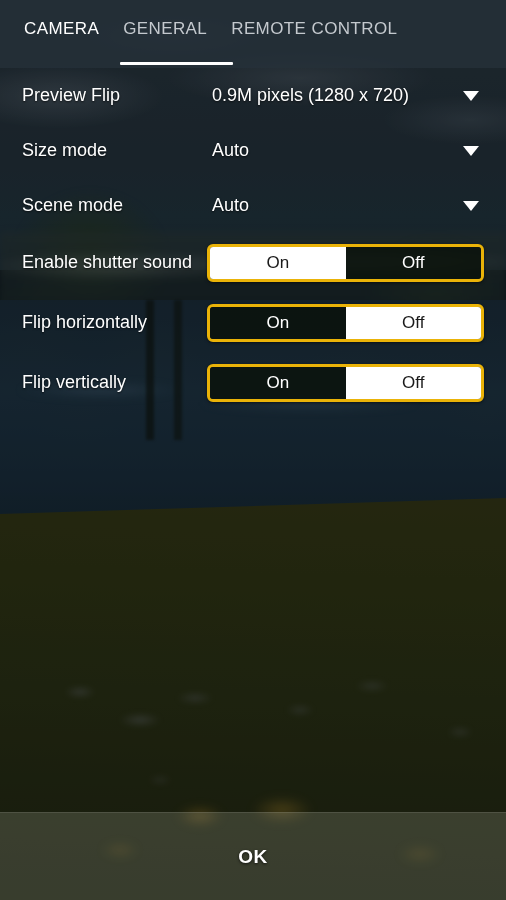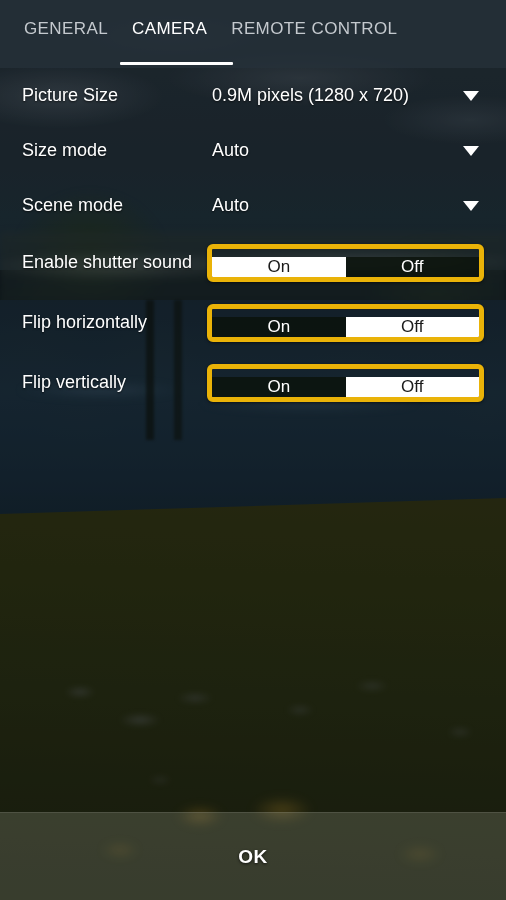--- a/index.html
+++ b/index.html
@@ -158,27 +158,26 @@
   
   .row.select{ height:55px; }
 
   
   .row.toggle{ min-height:60px; align-items:center; }
   .row.toggle .row-label{ flex:0 0 185px; }
   .seg{
     flex:1;
     display:flex;
     height:38px;
-    border:5px solid #eab308;
+    border:3px solid #eab308;
     border-radius:6px;
     overflow:hidden;
     cursor:pointer;
     box-shadow:0 1px 3px rgba(0,0,0,.5);
     max-width:278px;
-    align-items:flex-end;
   }
   .seg-opt{
     flex:1;
     display:flex; align-items:center; justify-content:center;
     font-size:17px;
     user-select:none;
   }
   .seg-opt.on-state{
     background:#ffffff; color:#1a1a1a;
   }
@@ -212,38 +211,38 @@
   <div class="bg-layer water-glint"></div>
   <div class="bg-layer trunks"></div>
   <div class="bg-layer grass"></div>
   <div class="bg-layer grass-flowers"></div>
   <div class="bg-layer dandelions"></div>
   <div class="scrim"></div>
 </div>
 
 <div id="tab-bar">
   <div class="tabs">
+    <div class="tab active">
+      <span>CAMERA</span>
+    </div>
     <div class="tab">
       <span>GENERAL</span>
     </div>
-    <div class="tab active">
-      <span>CAMERA</span>
-    </div>
     <div class="tab">
       <span>REMOTE CONTROL</span>
     </div>
   </div>
   <div id="tab-indicator"></div>
 </div>
 
 <div id="settings-list">
 
 
   <div class="row select">
-    <div class="row-label">Picture Size</div>
+    <div class="row-label">Preview Flip</div>
     <div class="row-value">0.9M pixels (1280  x 720)</div>
     <div class="caret">
       <svg width="18" height="12" viewBox="0 0 18 12">
           <polygon points="1,1 17,1 9,11" fill="#ffffff"></polygon>
         </svg>
     </div>
   </div>
 
   <div class="row select">
     <div class="row-label">Size mode</div>

